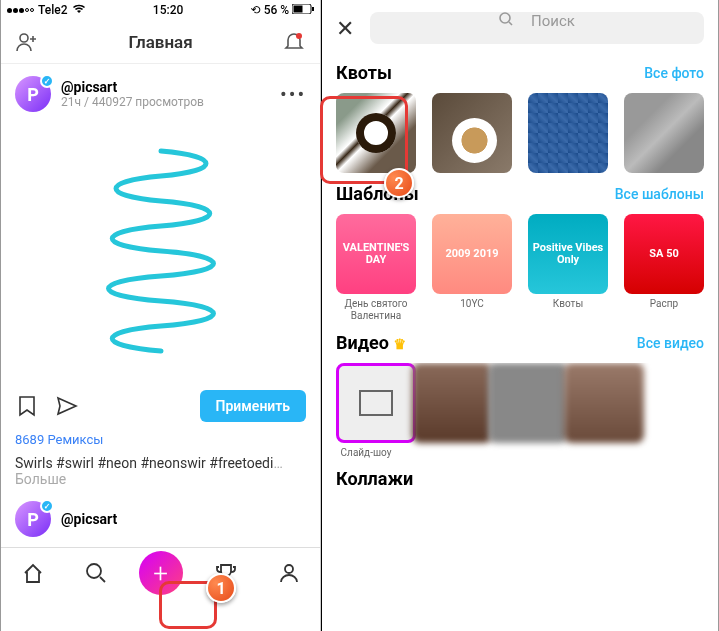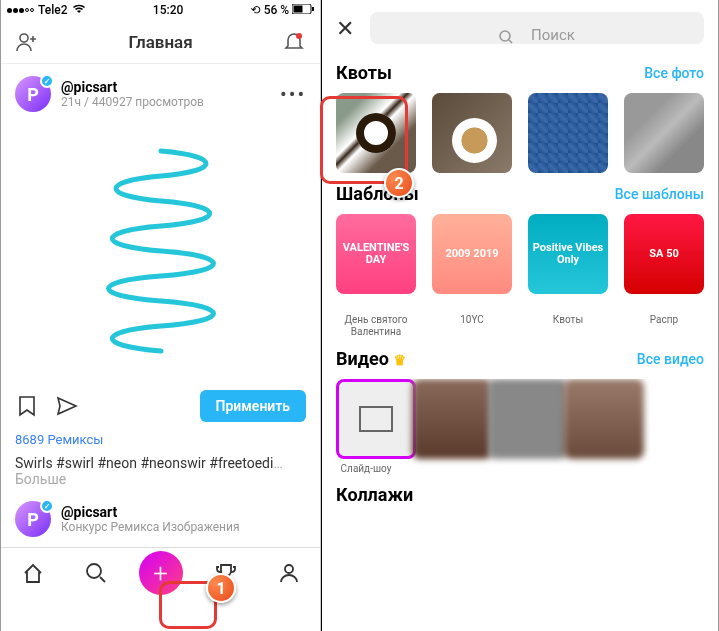--- a/index.html
+++ b/index.html
@@ -46,39 +46,39 @@
 .second-post{padding:10px 14px;display:flex;gap:10px;align-items:center}
 
 
 .nav{height:50px;border-top:1px solid #ddd;display:flex;align-items:center;justify-content:space-around;background:#fff;position:relative}
 .nav-item{width:40px;height:40px;display:flex;align-items:center;justify-content:center;color:#333}
 .plus-btn{width:44px;height:44px;border-radius:50%;background:linear-gradient(135deg,#d500f9,#ff4081);display:flex;align-items:center;justify-content:center;color:#fff;font-size:26px;font-weight:300}
 
 
 .r-header{height:56px;display:flex;align-items:center;gap:10px;padding:0 14px}
 .close-x{font-size:22px;color:#333;width:24px}
-.search-bar{flex:1;height:32px;background:#f0f0f0;border-radius:8px;display:flex;align-items:flex-end;justify-content:center;gap:18px;color:#999;font-size:15px}
+.search-bar{flex:1;height:32px;background:#f0f0f0;border-radius:8px;display:flex;align-items:flex-start;justify-content:center;gap:18px;color:#999;font-size:15px}
 
 .section{padding:6px 14px 4px}
 .sec-head{display:flex;justify-content:space-between;align-items:center;margin-bottom:10px}
 .sec-title{font-size:18px;font-weight:700}
 .sec-link{font-size:14px;color:#29b6f6;font-weight:500}
 
 .hrow{display:flex;gap:16px;overflow:hidden}
 .thumb{width:80px;height:80px;border-radius:8px;flex-shrink:0}
 .thumb.t1{background:linear-gradient(135deg,#8a9a8a 20%,#fff 40%,#3a2a1a 45%,#fff 50%,#6a5a4a 70%);position:relative;overflow:hidden}
 .thumb.t1::after{content:"";position:absolute;top:20px;left:20px;width:40px;height:40px;border-radius:50%;background:#fff;box-shadow:inset 0 0 0 8px #2a1a0a}
 .thumb.t2{background:linear-gradient(135deg,#5a4a3a,#8a7a6a);position:relative;overflow:hidden}
 .thumb.t2::after{content:"";position:absolute;top:25px;left:20px;width:45px;height:45px;border-radius:50%;background:radial-gradient(circle,#c89a5a 40%,#fff 42%)}
 .thumb.t3{background:linear-gradient(45deg,#1a4a8a,#2a5a9a,#3a6aaa,#2a5a9a,#1a4a8a);background-size:10px 10px}
 .thumb.t4{background:linear-gradient(135deg,#999 30%,#bbb 50%,#888 70%)}
 
 .tcard{width:80px;flex-shrink:0;text-align:center}
 .tcard .timg{width:80px;height:80px;border-radius:8px;display:flex;align-items:center;justify-content:center;color:#fff;font-weight:700;font-size:11px;text-align:center;line-height:1.1}
-.tcard .tlbl{font-size:10px;color:#666;margin-top:20px;line-height:1.2}
+.tcard .tlbl{font-size:10px;color:#666;margin-top:4px;line-height:1.2}
 .timg.c1{background:linear-gradient(#ff6b9d,#ff4081)}
 .timg.c2{background:linear-gradient(#ffb199,#ff8a80)}
 .timg.c3{background:linear-gradient(#00acc1,#26c6da)}
 .timg.c4{background:linear-gradient(#ff1744,#d50000)}
 
 .vcard{width:60px;flex-shrink:0;text-align:center}
 .vimg{width:80px;height:80px;border-radius:8px;background:#ccc;filter:blur(3px)}
 .vimg.v1{border:3px solid #d500f9;filter:none;background:#eee;display:flex;align-items:center;justify-content:center}
 .vimg.v1::after{content:"";width:30px;height:22px;border:2px solid #666}
 .vlbl{font-size:10px;color:#666;margin-top:4px}
@@ -176,21 +176,20 @@
     <button class="apply-btn">Применить</button>
   </div>
 
   <div class="remixes">8689 Ремиксы</div>
   <div class="caption"><span>Swirls #swirl #neon #neonswir #freetoedi</span><span class="more">…Больше</span></div>
 
   <div class="second-post">
     <div class="avatar">P<span class="mark">✓</span></div>
     <div class="uinfo">
       <div class="uname">@picsart</div>
-      <div class="usub">Конкурс Ремикса Изображения</div>
     </div>
   </div>
 
   <div class="nav">
     <span class="nav-item">
         <svg width="22" height="22" viewBox="0 0 22 22" fill="none" stroke="#333" stroke-width="1.8">
           <path d="M3 11l8-8 8 8M5 10v10h12V10"></path>
         </svg>
       </span>
     <span class="nav-item">

